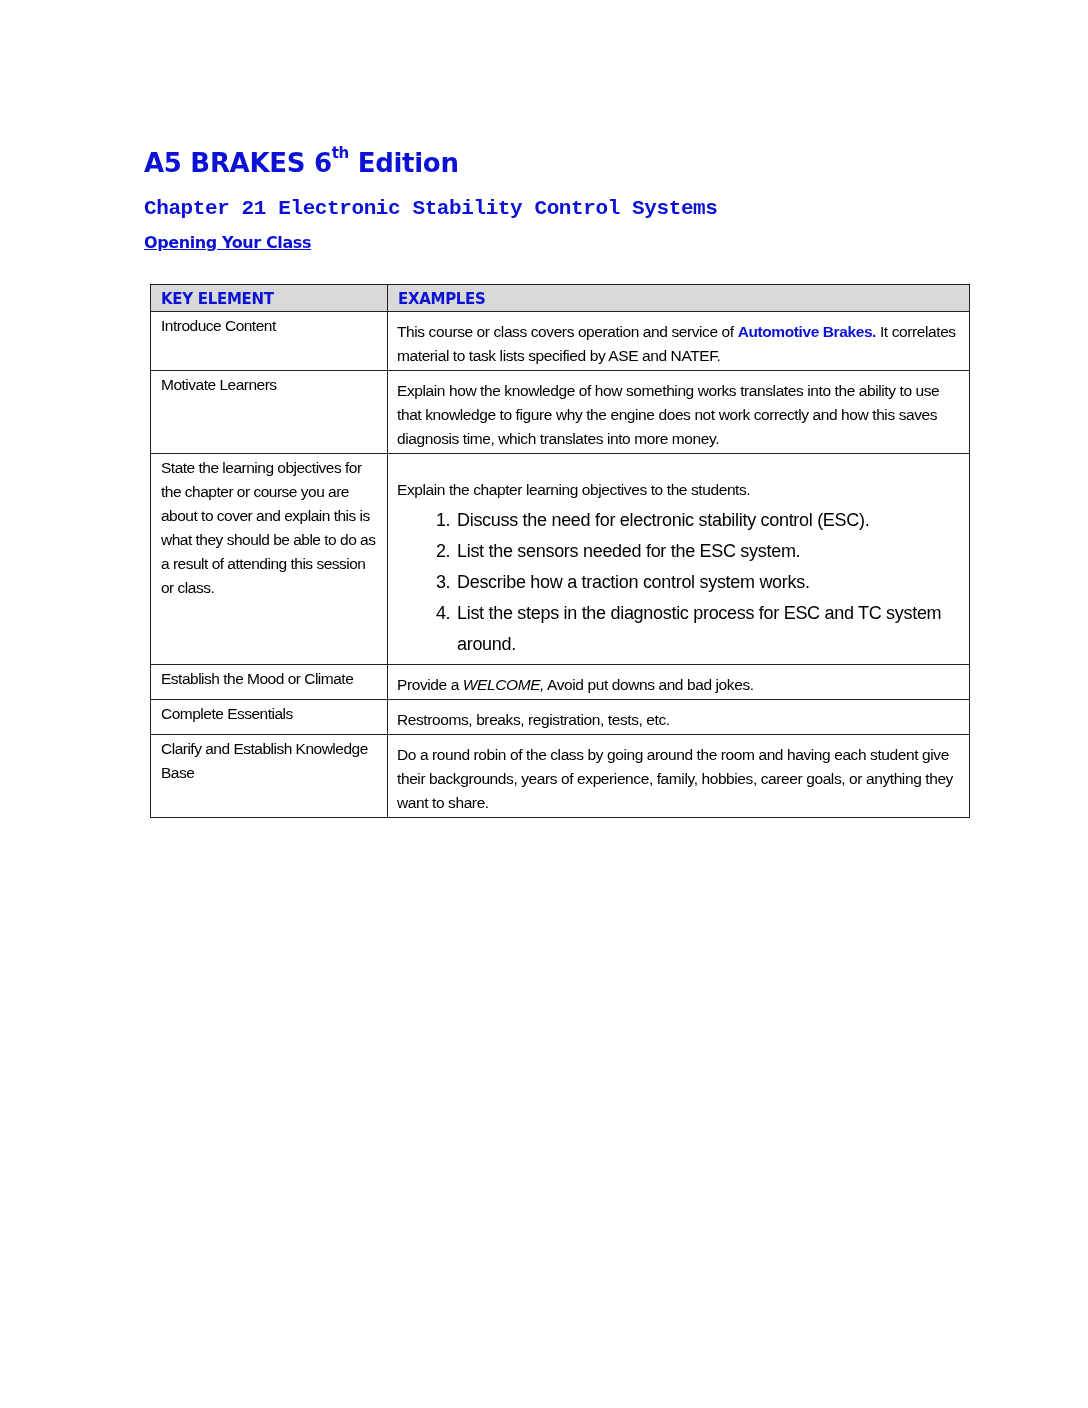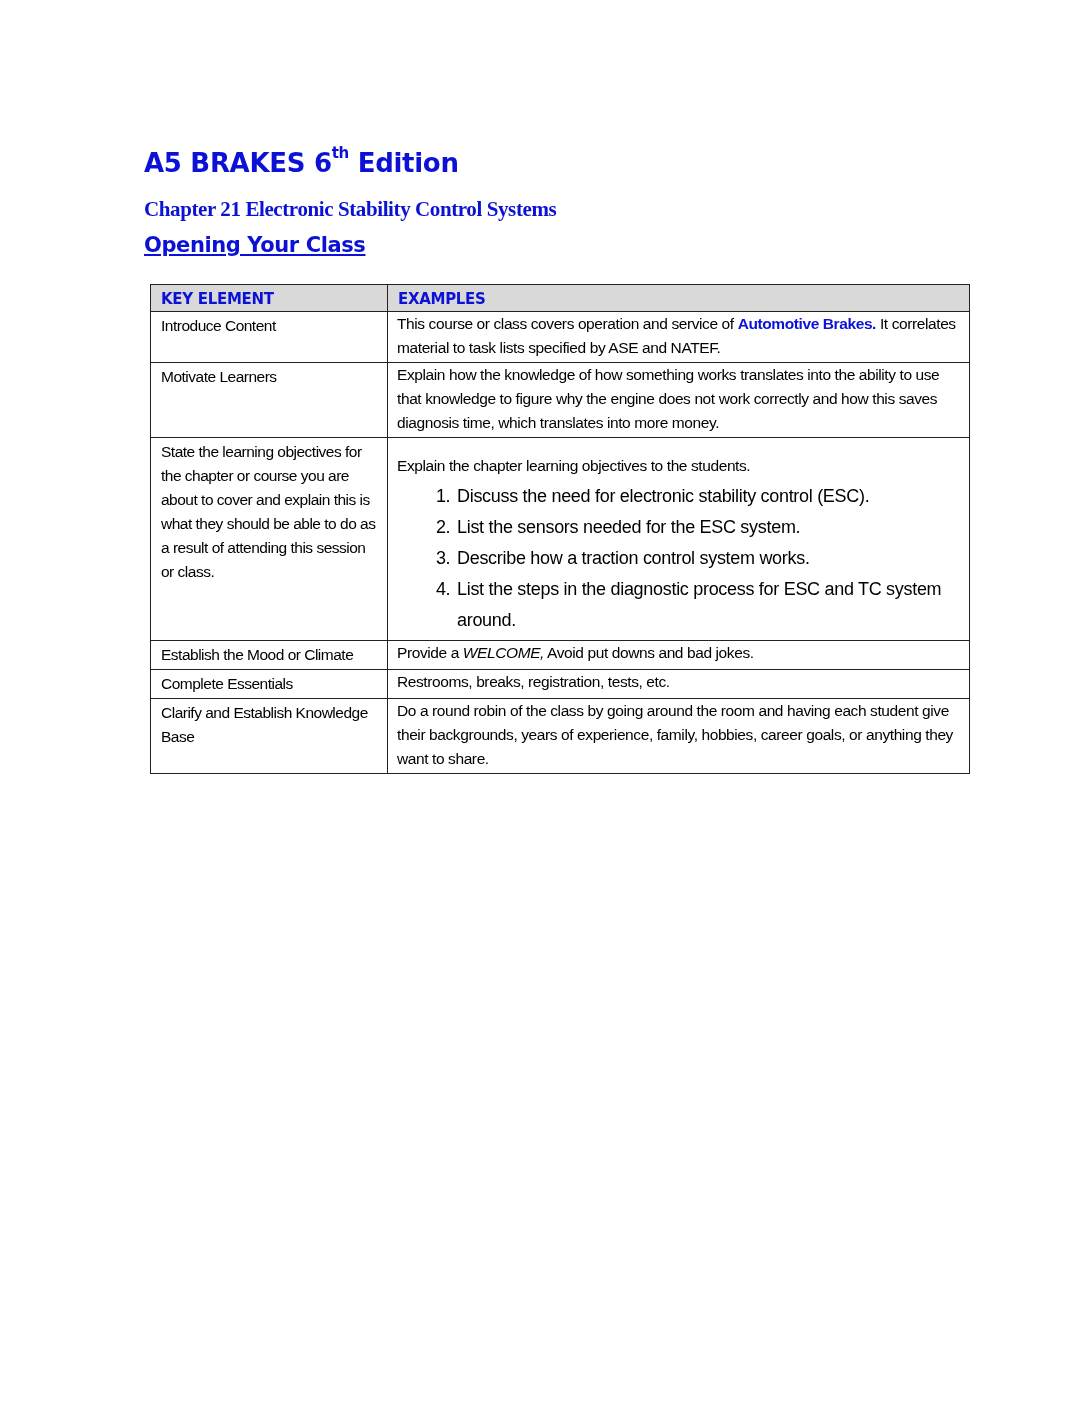--- a/index.html
+++ b/index.html
@@ -35,35 +35,35 @@
     .title sup {
       font-size: 15px;
       vertical-align: top;
       position: relative;
       top: -4px;
     }
     .subtitle {
       position: absolute;
       left: 128px;
       top: 197px;
-      font-family: Liberation Serif, serif;
+      font-family: Liberation Mono, monospace;
       font-weight: bold;
       font-size: 21px;
       color: #0b12d6;
       letter-spacing: -0.4px;
       white-space: nowrap;
       margin: 0;
     }
     .section-heading {
       position: absolute;
       left: 128px;
       top: 233px;
       font-family: "DejaVu Sans", sans-serif;
       font-weight: bold;
-      font-size: 21px;
+      font-size: 16px;
       color: #0b12d6;
       text-decoration: underline;
       letter-spacing: -0.4px;
       white-space: nowrap;
       margin: 0;
     }
     table.key-table {
       position: absolute;
       left: 134px;
       top: 284px;
@@ -92,21 +92,21 @@
       font-weight: normal;
       font-size: 15.5px;
       line-height: 24px;
       padding: 2px 8px 2px 10px;
       letter-spacing: -0.5px;
       margin-left: 16px;
     }
     td.example {
       font-size: 15.5px;
       line-height: 24px;
-      padding: 0 8px 2px 9px;
+      padding: 8px 8px 2px 9px;
       letter-spacing: -0.4px;
     }
     .blue-bold {
       color: #0b12d6;
       font-weight: bold;
     }
     ol.objectives {
       margin: 3px 0 2px 0;
       padding-left: 26px;
       font-size: 18px;

